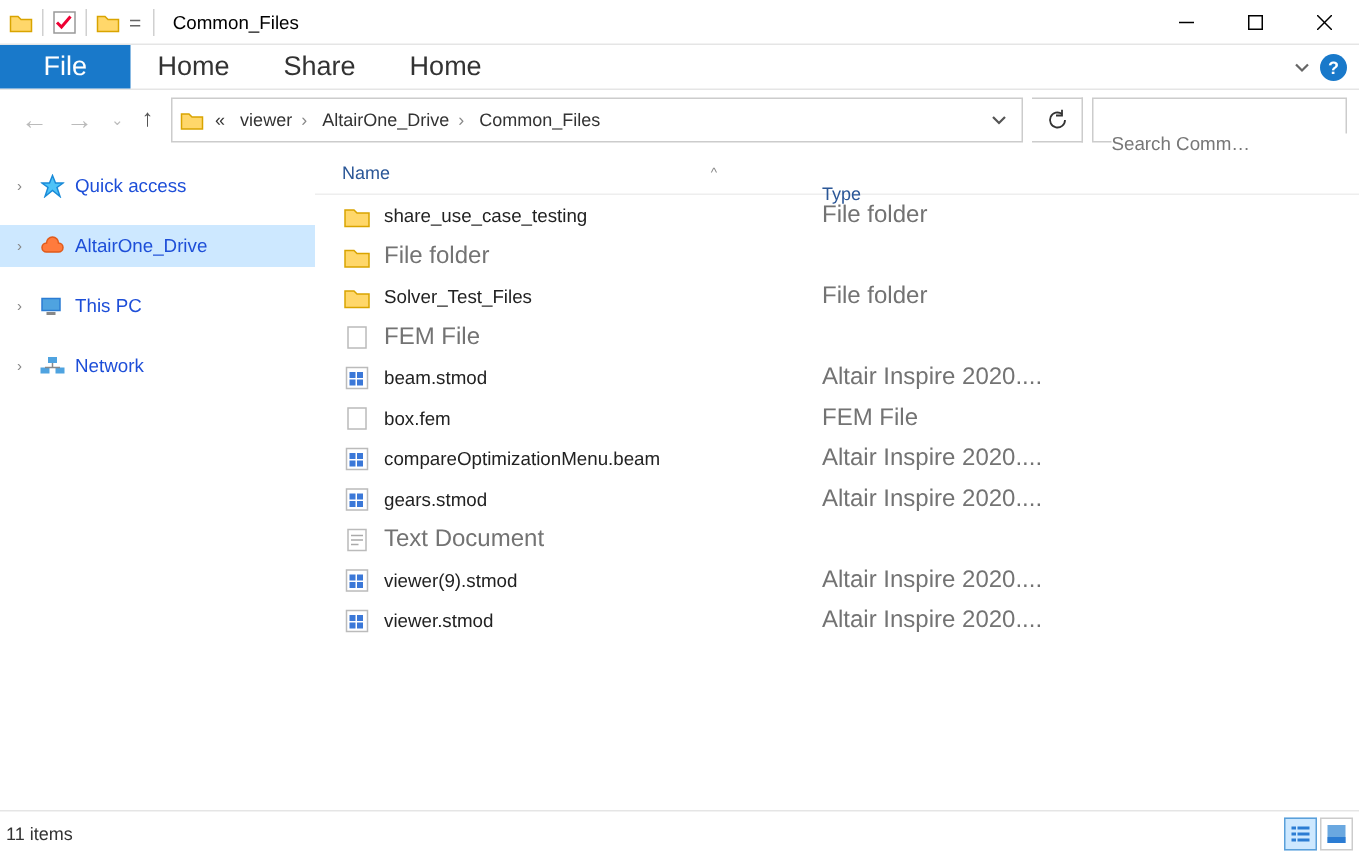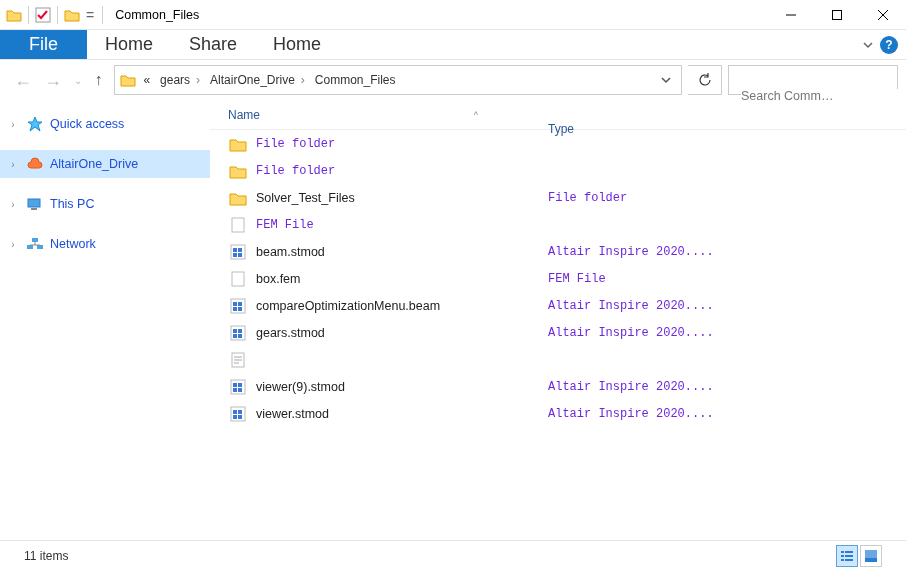--- a/index.html
+++ b/index.html
@@ -51,24 +51,24 @@
 
 .filepane { flex:1; display:flex; flex-direction:column; }
 .columns { display:flex; align-items:center; height:30px; border-bottom:1px solid #eee; color:#2b5797; padding-left:18px;}
 .columns .col-name { width:320px; display:flex; align-items:center; gap:20px;}
 .columns .col-type { width:200px;margin-top:28px; }
 .columns .sortind { font-size:9px; color:#888; margin-left:auto; margin-right:70px;}
 .filelist { flex:1; overflow:auto; }
 .row { display:flex; align-items:center; height:27px; padding-left:18px; }
 .row .ic { width:20px; height:20px; display:inline-flex; align-items:center; justify-content:center; margin-right:8px;}
 .row .name { width:292px; color:#222; font-size:12.5px;}
-.row .type { width:240px; color:#6d28d9; font-size:12px;font-family:Liberation Mono, monospace;}
-
-
-.statusbar { height:30px; border-top:1px solid #e5e5e5; display:flex; align-items:center; padding:0 24px; color:#333; font-size:12.5px;}
+.row .type { width:240px; color:#737373; font-size:16px;}
+
+
+.statusbar { height:30px; border-top:1px solid #e5e5e5; display:flex; align-items:center; padding:0 4px; color:#333; font-size:12.5px;}
 .statusbar .viewbtns { margin-left:auto; display:flex; gap:2px;}
 .statusbar .vbtn { width:22px; height:22px; border:1px solid #8fbde6; display:flex; align-items:center; justify-content:center;}
 .statusbar .vbtn.active { background:#cde8ff; border-color:#5aa0da;}
 .statusbar .vbtn.inactive { border-color:#ccc; }
 
 
 svg { display:block; }
 </style>
 </head>
 <body>
@@ -141,21 +141,21 @@
     <span class="up-arrow">↑</span>
   </div>
   <div class="addressbar">
     <span class="folder-ic">
       <svg width="16" height="16">
           <path d="M1 4 h5 l2 2 h7 v8 h-14 z" fill="#ffd76a" stroke="#d9a400"></path>
         </svg>
     </span>
     <span class="crumb">«</span>
     <span class="crumb">
-        <span>gears</span>
+        <span>viewer</span>
         <span class="chev">›</span>
       </span>
     <span class="crumb">
         <span>AltairOne_Drive</span>
         <span class="chev">›</span>
       </span>
     <span class="crumb">
         <span>Common_Files</span>
       </span>
     <span class="addr-drop">
@@ -236,20 +236,21 @@
       </div>
       <div class="col-type">Type</div>
     </div>
     <div class="filelist" id="file-list">
         <div class="row">
           <span class="ic">
             <svg width="18" height="18">
               <path d="M1 5 h6 l2 2 h8 v9 h-16 z" fill="#ffd76a" stroke="#d9a400"></path>
             </svg>
           </span>
+          <span class="name">share_use_case_testing</span>
           <span class="type">File folder</span>
         </div>
         <div class="row">
           <span class="ic">
             <svg width="18" height="18">
               <path d="M1 5 h6 l2 2 h8 v9 h-16 z" fill="#ffd76a" stroke="#d9a400"></path>
             </svg>
           </span>
           <span class="type">File folder</span>
         </div>
@@ -320,20 +321,21 @@
         </div>
         <div class="row">
           <span class="ic">
             <svg width="18" height="18">
               <rect x="3" y="2" width="12" height="14" fill="#fff" stroke="#bbb"></rect>
               <line x1="5" y1="6" x2="13" y2="6" stroke="#aaa"></line>
               <line x1="5" y1="9" x2="13" y2="9" stroke="#aaa"></line>
               <line x1="5" y1="12" x2="10" y2="12" stroke="#aaa"></line>
             </svg>
           </span>
+          <span class="type">Text Document</span>
         </div>
         <div class="row">
           <span class="ic">
             <svg width="18" height="18">
               <rect x="2" y="2" width="14" height="14" fill="#fff" stroke="#bbb"></rect>
               <rect x="4" y="5" width="4" height="4" fill="#3b78d8"></rect>
               <rect x="9" y="5" width="4" height="4" fill="#3b78d8"></rect>
               <rect x="4" y="10" width="4" height="4" fill="#3b78d8"></rect>
               <rect x="9" y="10" width="4" height="4" fill="#3b78d8"></rect>
             </svg>

